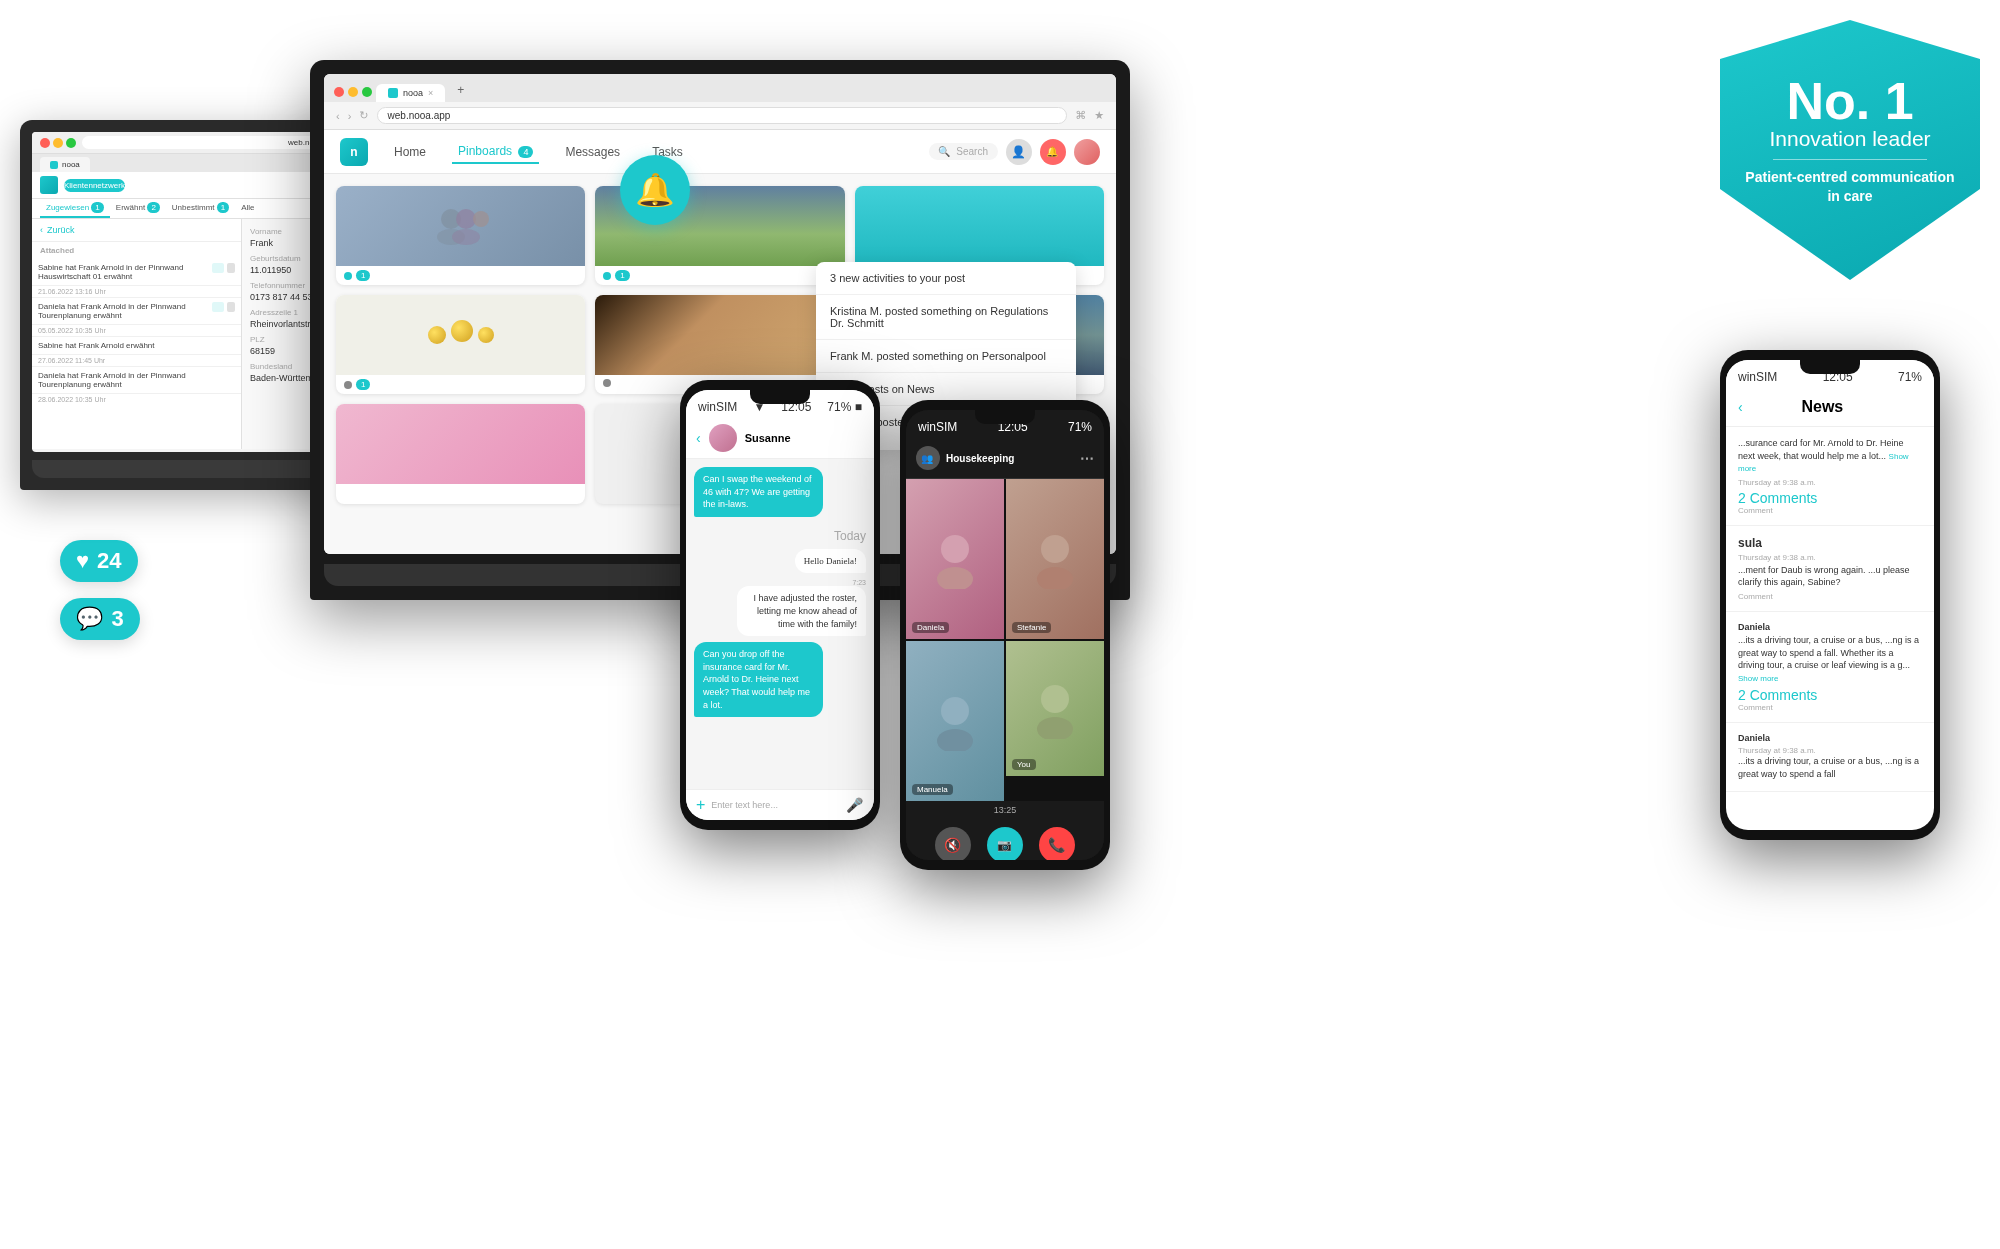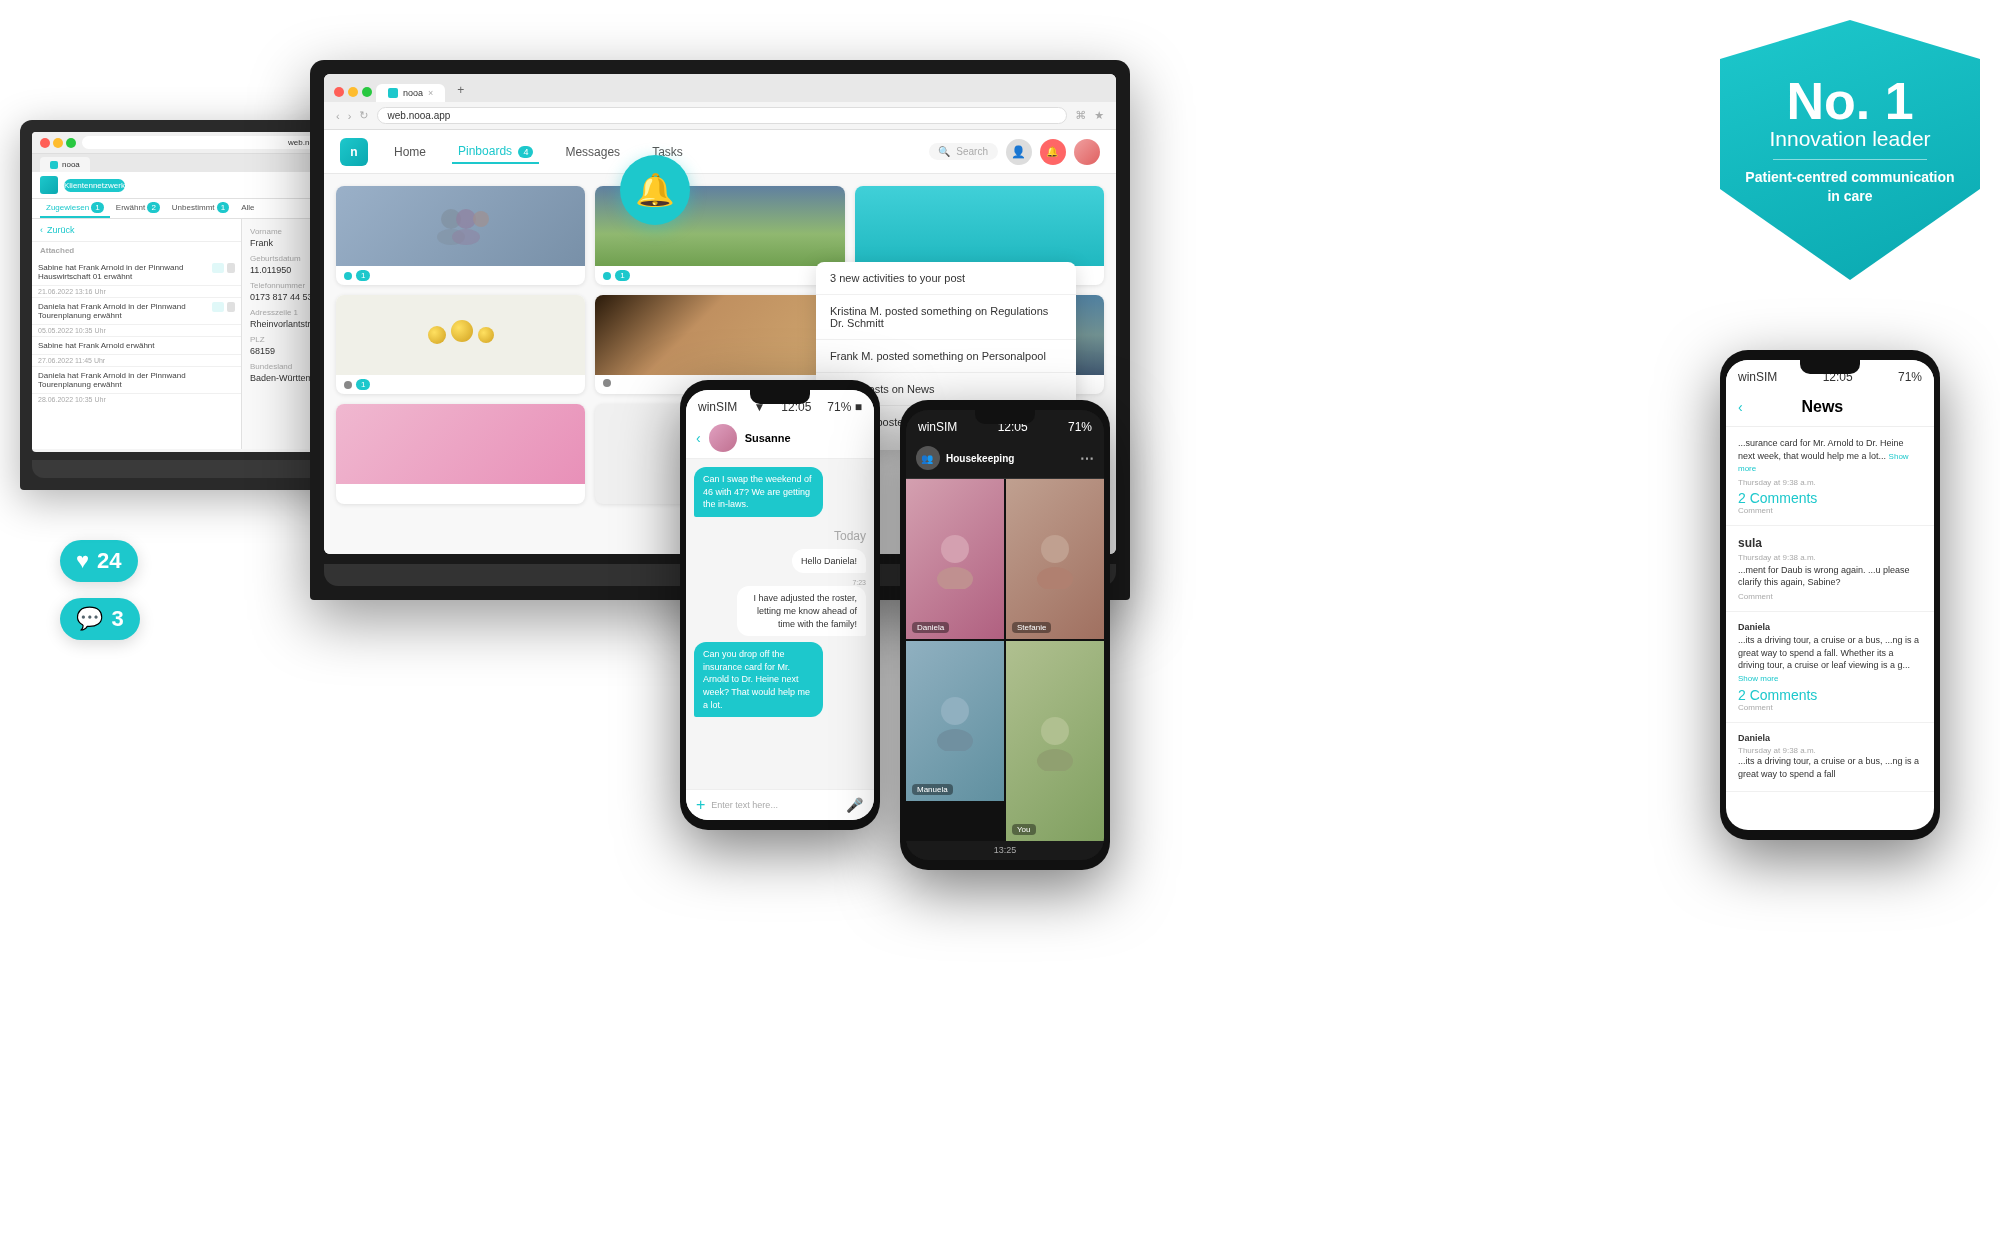--- a/index.html
+++ b/index.html
@@ -730,21 +730,21 @@
         <div style="width:28px;height:28px;border-radius:50%;background:linear-gradient(135deg,#e0a0c0,#c07090);"></div>
         <span style="font-size:11px;font-weight:600;">Susanne</span>
       </div>
 
       <div style="flex:1; padding:8px; background:#f5f5f5; overflow:hidden; display:flex;flex-direction:column; gap:0;">
         <div class="chat-bubble chat-bubble-in">
           Can I swap the weekend of 46 with 47? We are getting the in-laws.
         </div>
         <div class="chat-date">Today</div>
         <div style="text-align:right;">
-          <div class="chat-bubble chat-bubble-out" style="display:inline-block;">Hello Daniela!</div>
+          <div class="chat-bubble chat-bubble-out" style="display:inline-block;font-family:Liberation Serif, serif;">Hello Daniela!</div>
         </div>
         <div style="font-size:7px;color:#aaa;text-align:right;">7:23</div>
         <div style="text-align:right;">
           <div class="chat-bubble chat-bubble-out" style="display:inline-block;">I have adjusted the roster, letting me know ahead of time with the family!</div>
         </div>
         <div class="chat-bubble chat-bubble-in">
           Can you drop off the insurance card for Mr. Arnold to Dr. Heine next week? That would help me a lot.
         </div>
       </div>
 
@@ -795,21 +795,21 @@
         </div>
         <div class="video-tile face-manuela" style="height:160px;position:relative;">
           <div class="face-manuela" style="width:100%;height:100%;display:flex;align-items:center;justify-content:center;">
             <svg width="50" height="60" viewBox="0 0 50 60">
               <circle cx="25" cy="20" r="14" fill="#90b0c0"></circle>
               <ellipse cx="25" cy="50" rx="18" ry="12" fill="#7090a0"></ellipse>
             </svg>
           </div>
           <div class="video-label">Manuela</div>
         </div>
-        <div class="video-tile face-you" style="height:200px;position:relative;">
+        <div class="video-tile face-you" style="height:135px;position:relative;">
           <div class="face-you" style="width:100%;height:100%;display:flex;align-items:center;justify-content:center;">
             <svg width="50" height="60" viewBox="0 0 50 60">
               <circle cx="25" cy="20" r="14" fill="#b0c090"></circle>
               <ellipse cx="25" cy="50" rx="18" ry="12" fill="#90a070"></ellipse>
             </svg>
           </div>
           <div class="video-label">You</div>
         </div>
       </div>
 

